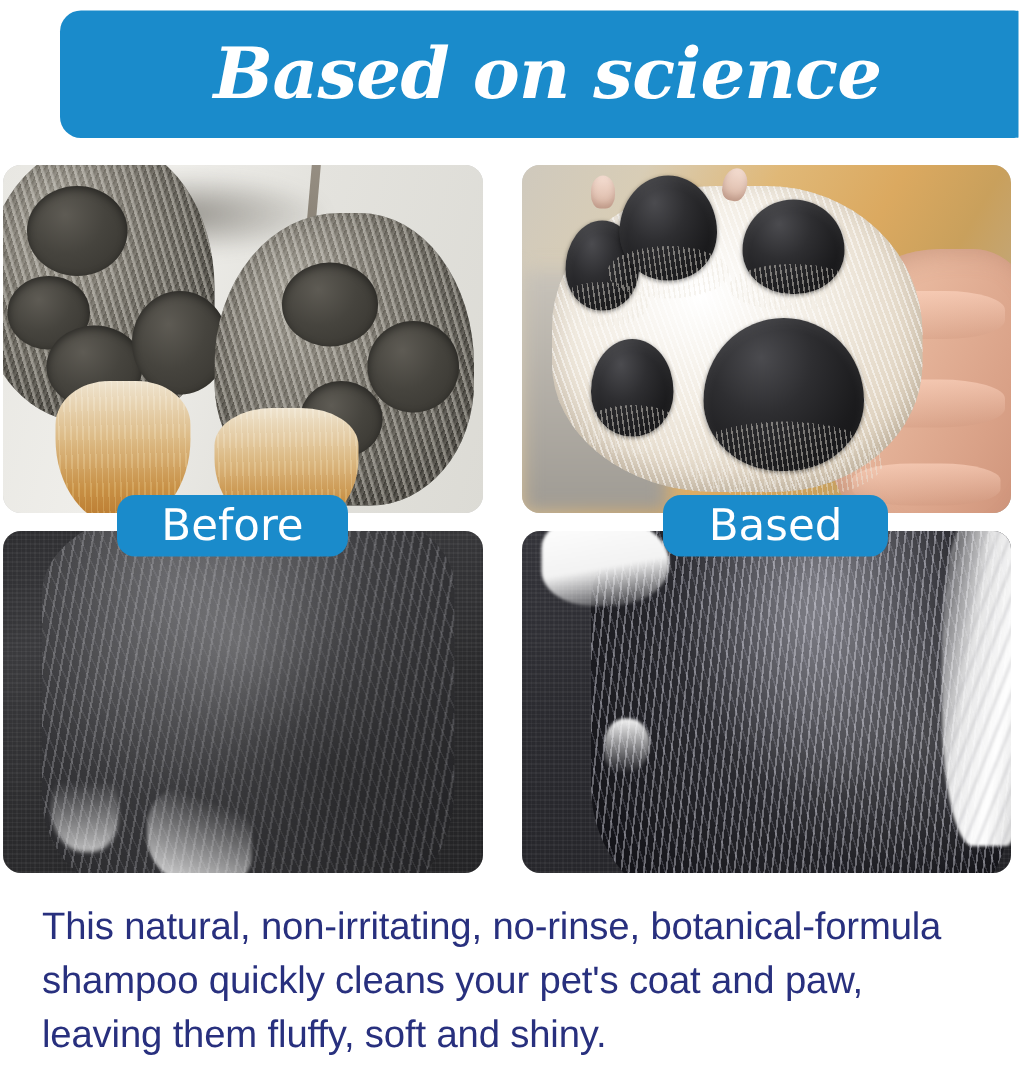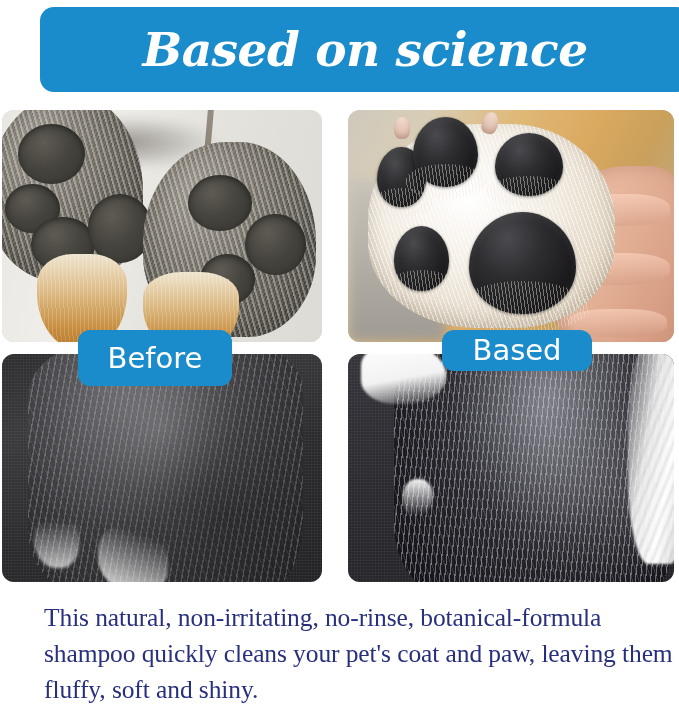--- a/index.html
+++ b/index.html
@@ -318,31 +318,31 @@
     z-index: 5;
   }
   .pill-label {
     color: #ffffff;
     font-family: "DejaVu Sans", sans-serif;
     font-size: 29px;
     font-weight: normal;
     line-height: 1;
     white-space: nowrap;
   }
-  .pill-before { left: 78px;  top: 330px; width: 154px; height: 56px; }
+  .pill-before { left: 78px;  top: 330px; width: 154px; height: 41px; }
   .pill-after  { left: 442px; top: 330px; width: 150px; height: 41px; }
 
   
   .footer-text {
     position: absolute;
-    left: 44px;
+    left: 28px;
     top: 600px;
     width: 630px;
     color: #28307e;
-    font-family: Liberation Serif, serif;
+    font-family: Liberation Sans, sans-serif;
     font-size: 25.5px;
     line-height: 1.42;
     letter-spacing: -0.1px;
   }
 </style>
 </head>
 <body>
 
 <div class="header-banner">
   <div class="header-title">Based on science</div>

